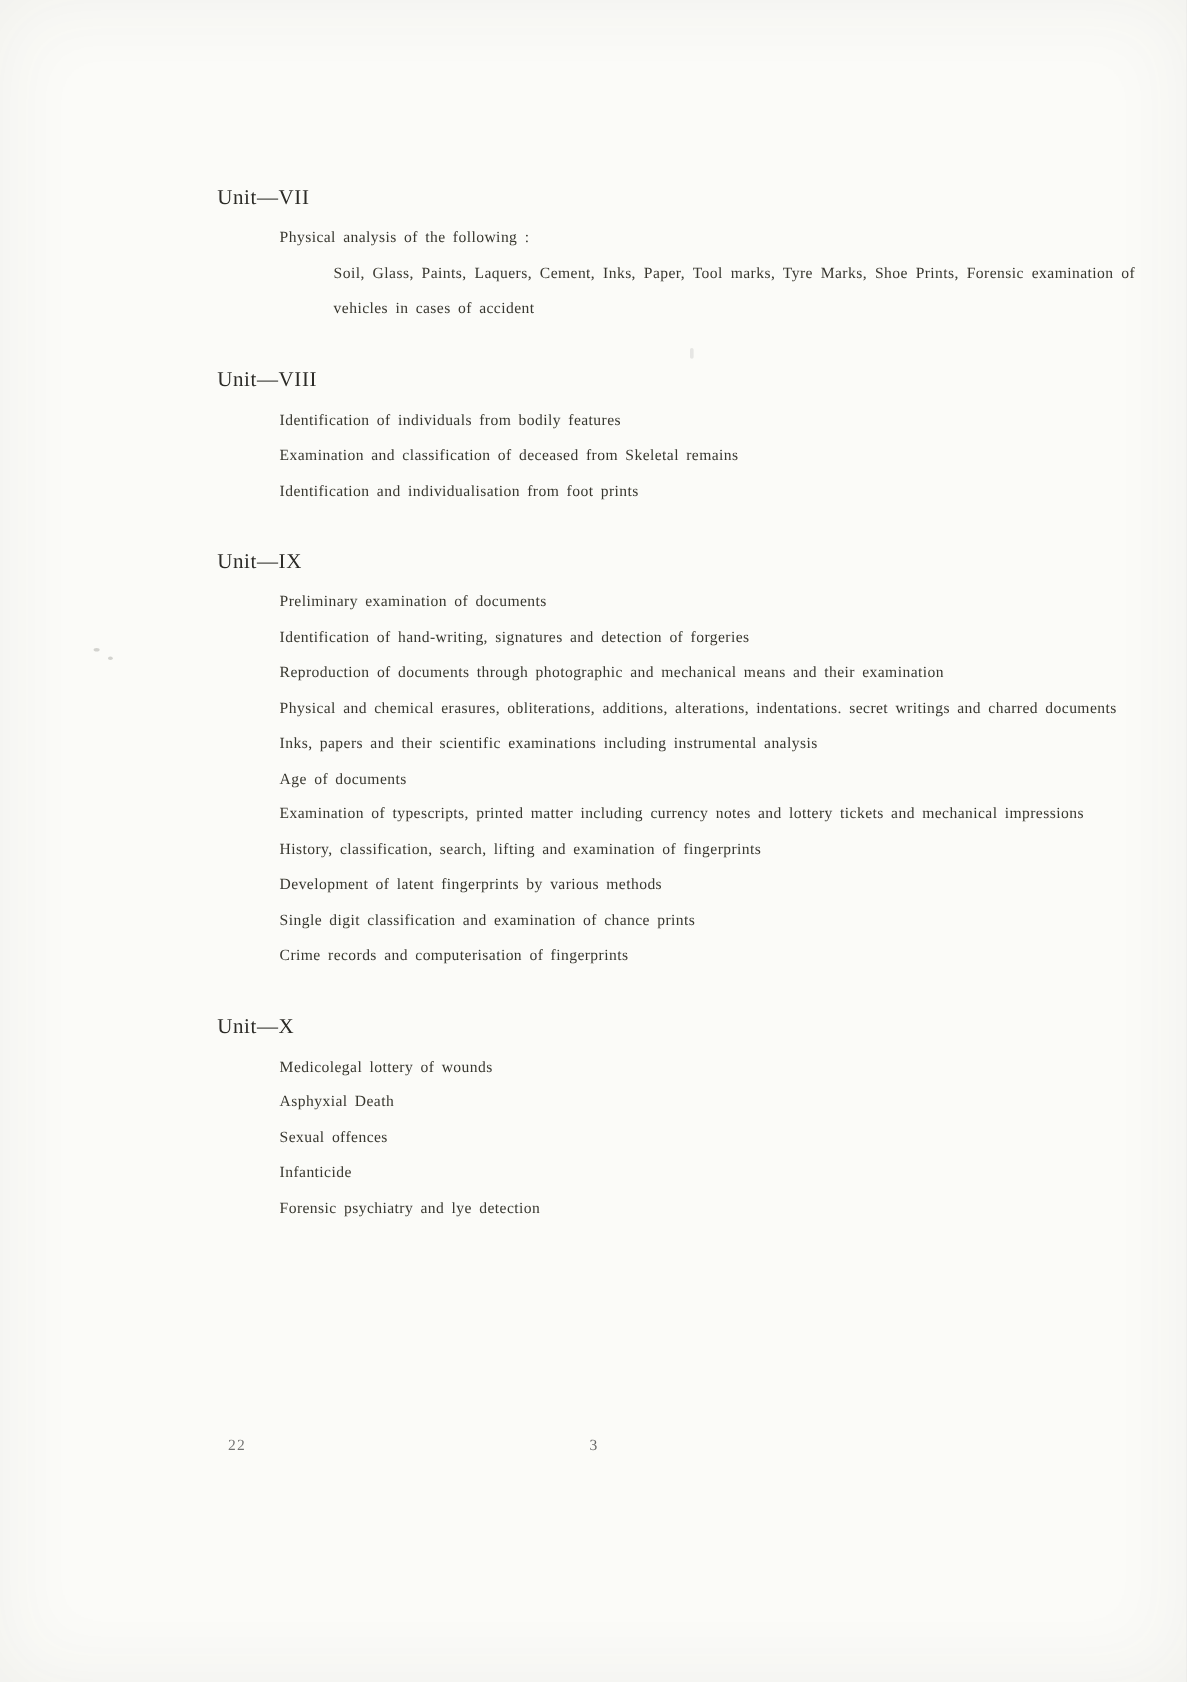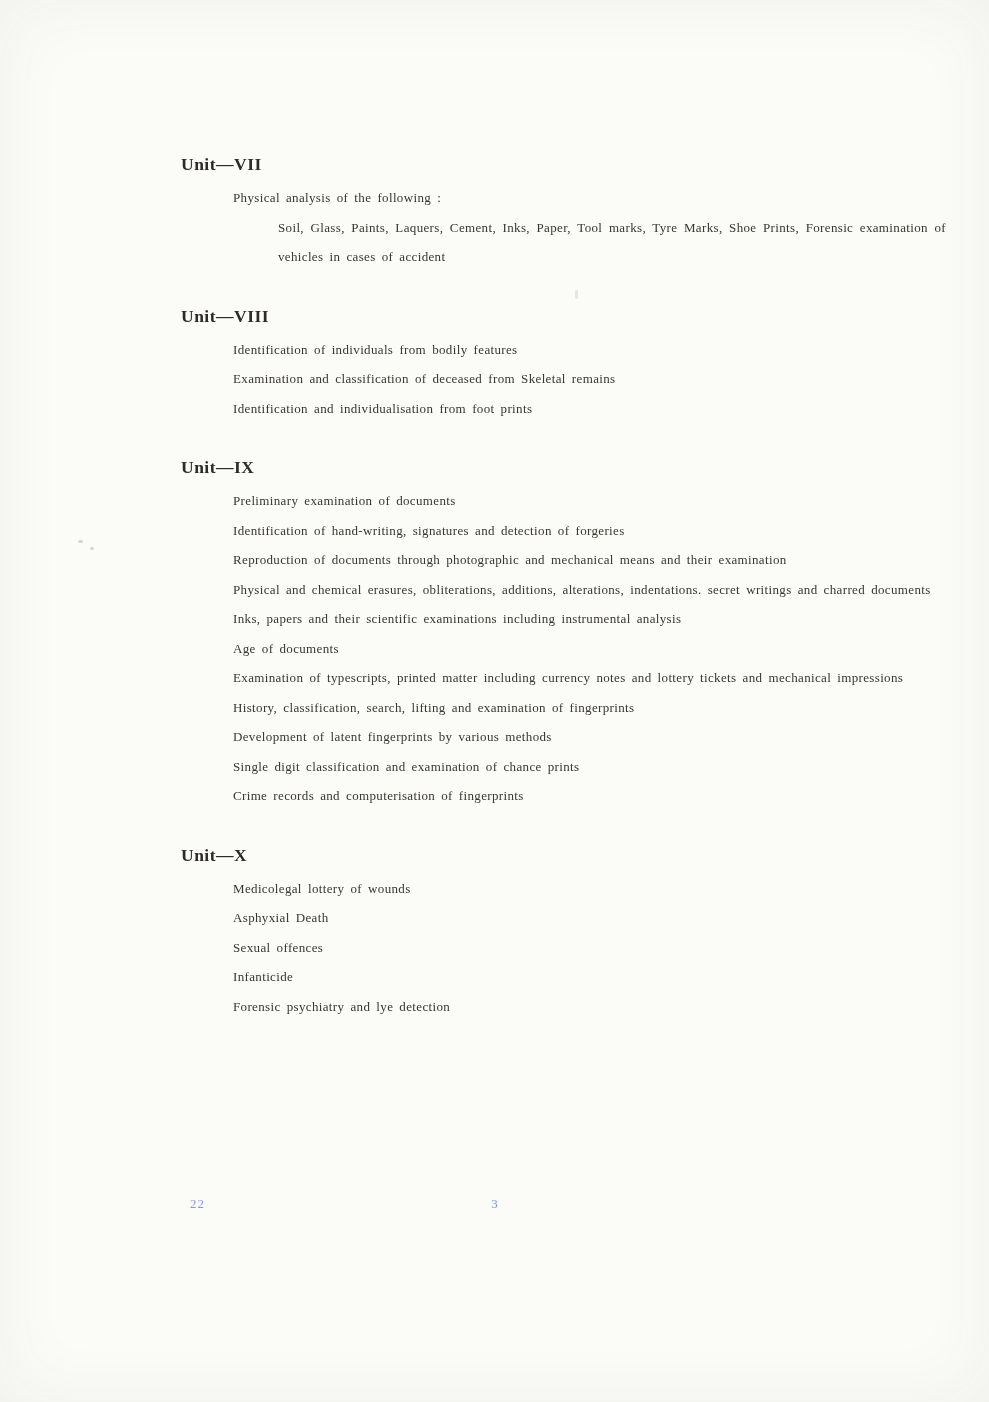--- a/index.html
+++ b/index.html
@@ -21,21 +21,21 @@
     position: absolute;
     top: 150px;
     left: 0;
     right: 0;
   }
 
   .unit { margin: 0; }
 
   .unit-title {
     font-size: 17.5px;
-    font-weight: bold;
+    font-weight: normal;
     line-height: 29px;
     margin: 30px 48px 4px 181px;
     letter-spacing: 0.5px;
     color: #2c2b27;
   }
   .unit:first-child .unit-title { margin-top: 0; }
 
   .item {
     font-size: 13px;
     line-height: 29.5px;
@@ -48,21 +48,21 @@
   .item.indent-2 { margin-left: 278px; margin-right: 43px; }
   .item.justify { text-align: justify; }
 
   .footer {
     position: absolute;
     top: 1196px;
     left: 0;
     right: 0;
     height: 20px;
     font-size: 13px;
-    color: #1d4ed8;
+    color: #000000;
   }
   .footer-left {
     position: absolute;
     left: 190px;
     opacity: 0.55;
     letter-spacing: 1px;
   }
   .footer-center {
     position: absolute;
     left: 50%;

